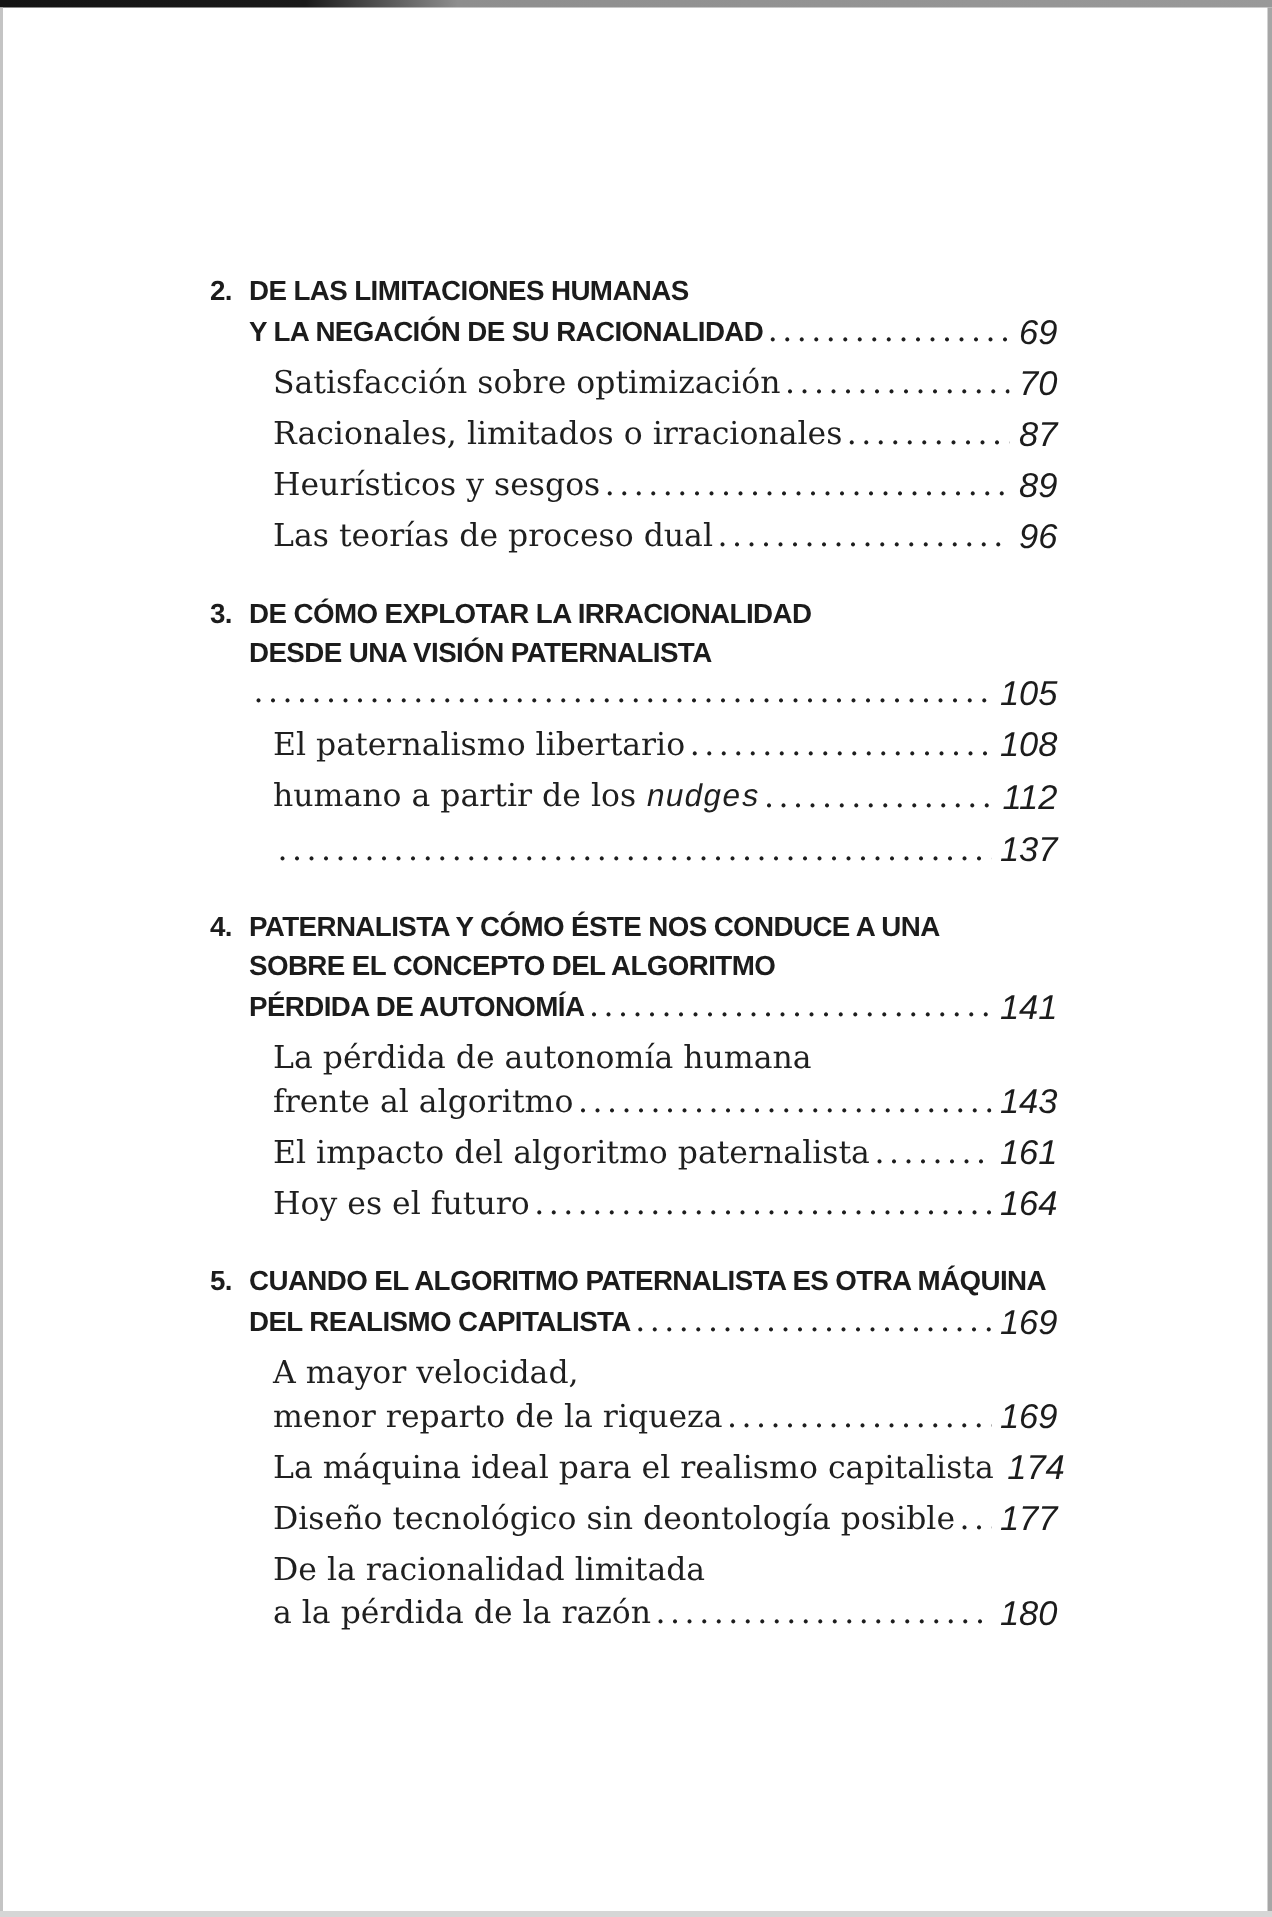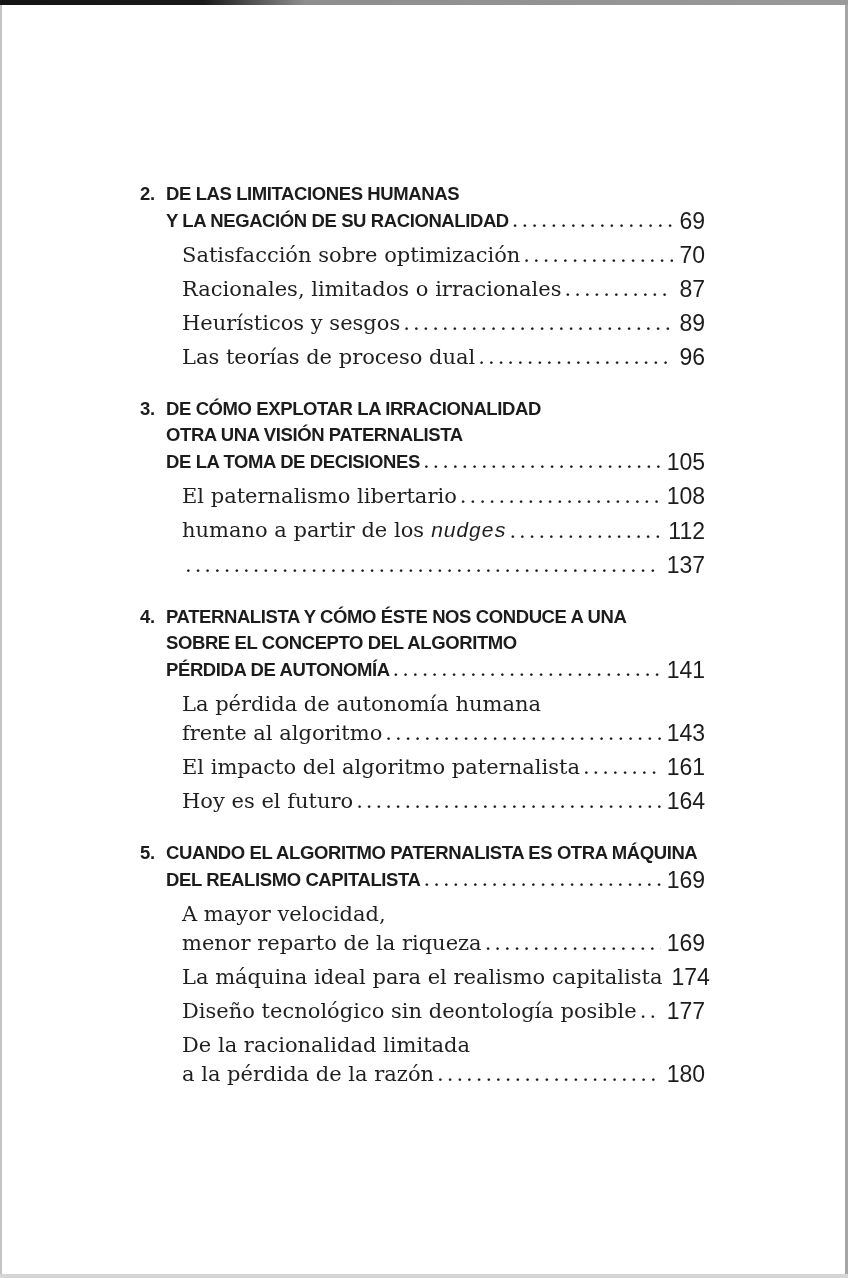--- a/index.html
+++ b/index.html
@@ -70,20 +70,21 @@
     color: #1d1d1d;
   }
   .pg {
     flex: 0 0 auto;
     font-family: "Liberation Sans", sans-serif;
     font-weight: 400;
     font-size: 23px;
     letter-spacing: 0;
     color: #1c1c1c;
     white-space: nowrap;
+    font-style: italic;
   }
   .it { font-style: italic; font-family: Liberation Mono, monospace; }
 </style>
 </head>
 <body>
 
 <div class="page">
   <div class="edge-top"></div>
   <div class="edge-left"></div>
   <div class="edge-right"></div>
@@ -130,23 +131,22 @@
             <span class="pg">96</span>
           </div>
         </div>
       </div>
     </div>
 
     <div class="section">
       <div class="heading">
         <span class="num">3.</span>
         <div>DE CÓMO EXPLOTAR LA IRRACIONALIDAD</div>
-        <div>OTRA UNA VISIÓN PATERNALISTA</div>
-        <div class="line">
-          <span class="t">DE LA TOMA DE DECISIONES</span>
+        <div>DESDE UNA VISIÓN PATERNALISTA</div>
+        <div class="line">
           <span class="dots"></span>
           <span class="pg">105</span>
         </div>
       </div>
       <div class="entries">
         <div class="entry">
           <div class="line">
             <span class="t">El paternalismo libertario</span>
             <span class="dots"></span>
             <span class="pg">108</span>

